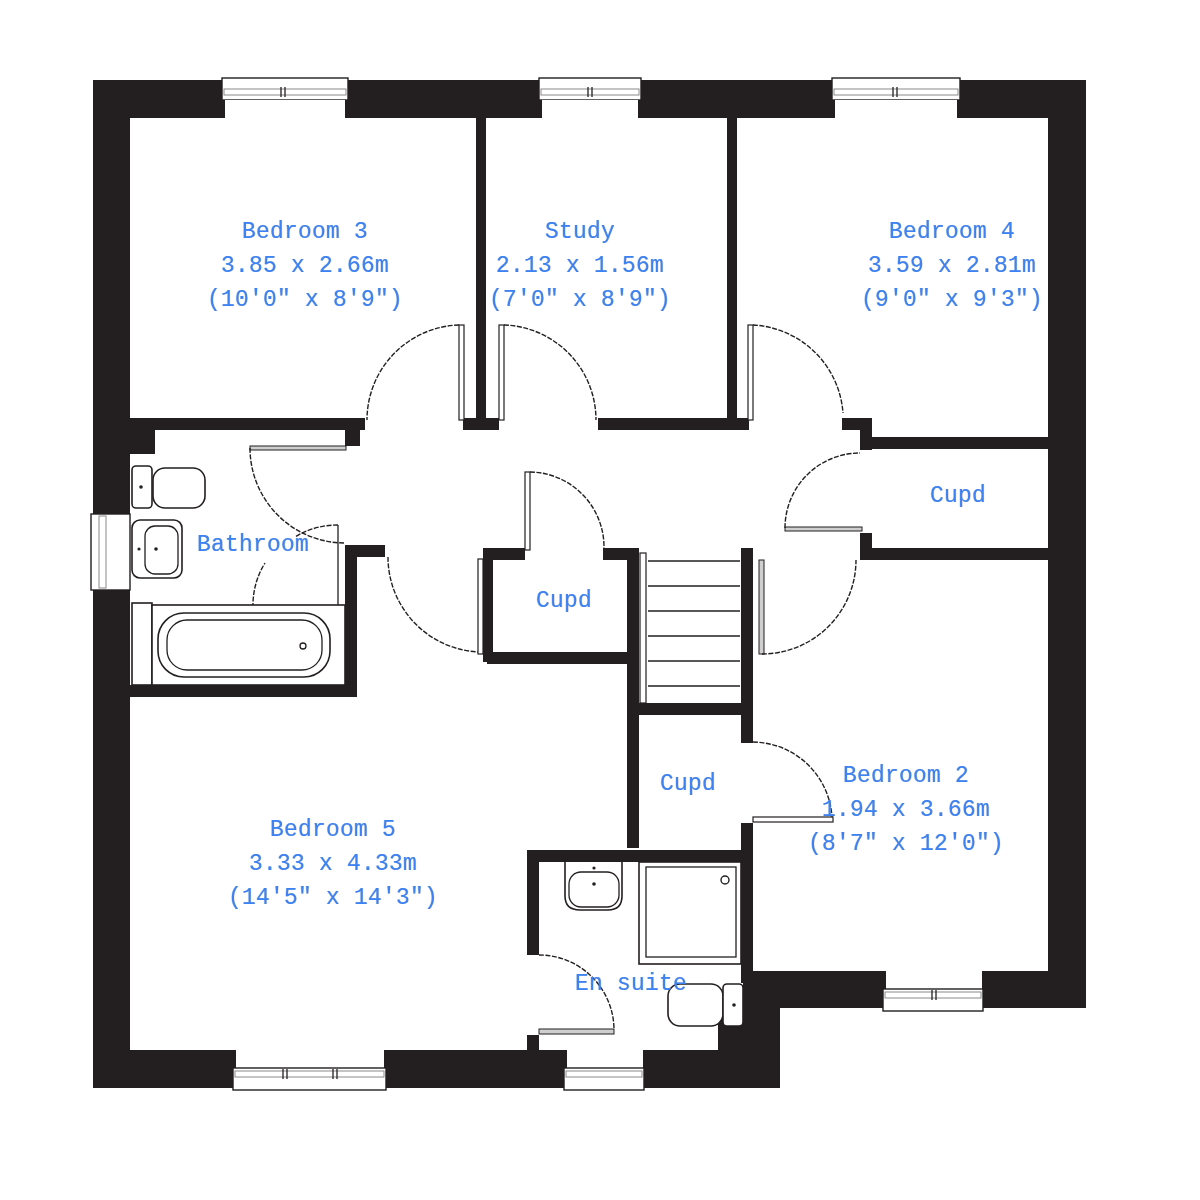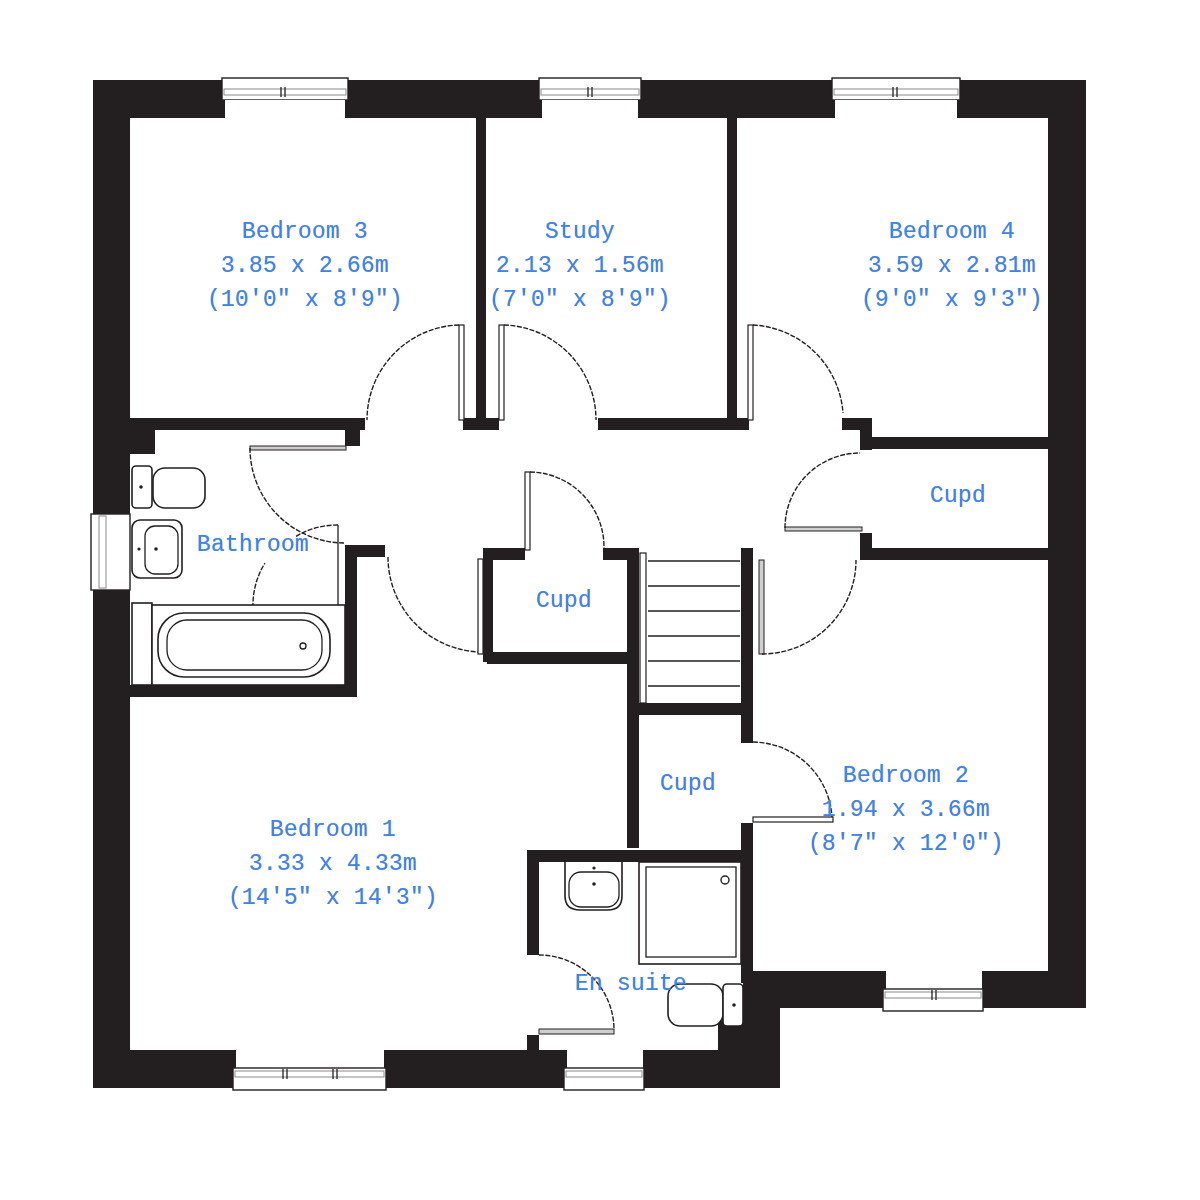--- a/index.html
+++ b/index.html
@@ -300,20 +300,20 @@
   <div>Cupd</div>
 </div>
 
 <div class="room-label" style="left:906px; top:732px;margin-top:27px;">
   <div>Bedroom 2</div>
   <div>1.94 x 3.66m</div>
   <div>(8'7" x 12'0")</div>
 </div>
 
 <div class="room-label" style="left:333px; top:813px;">
-  <div>Bedroom 1</div>
+  <div>Bedroom 5</div>
   <div>3.33 x 4.33m</div>
   <div>(14'5" x 14'3")</div>
 </div>
 
 <div class="room-label" style="left:616px; top:967px;margin-left:15px;">
   <div>En suite</div>
 </div>
 
 </body></html>

